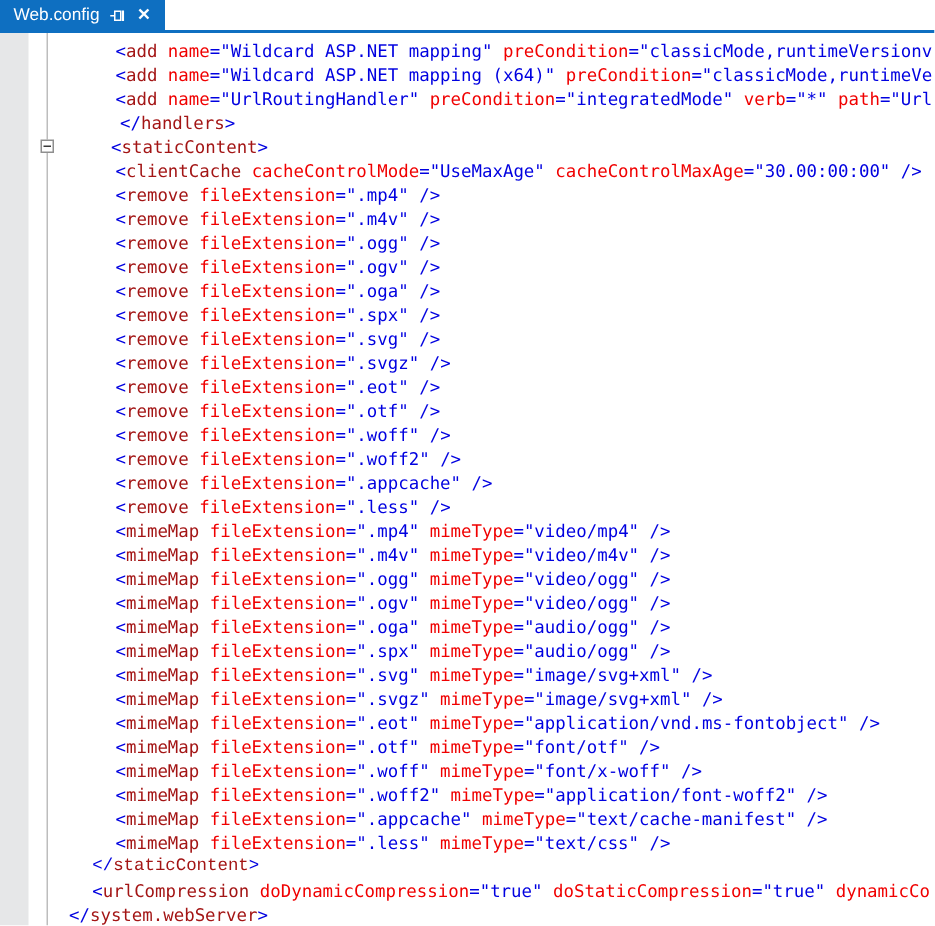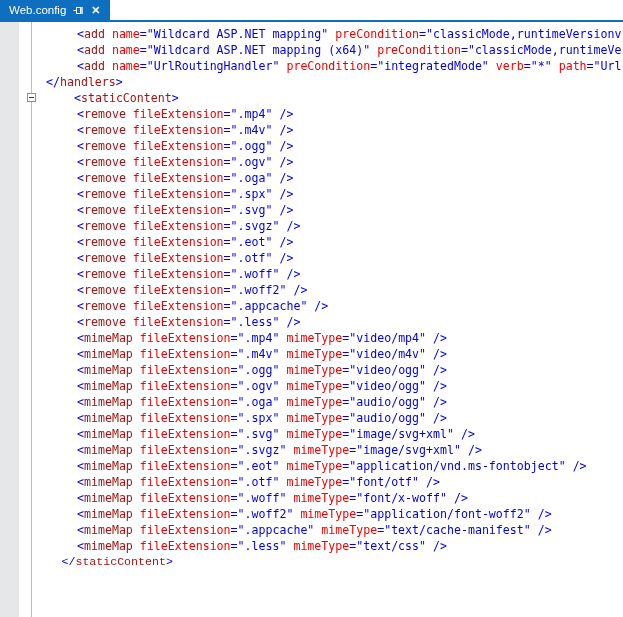--- a/index.html
+++ b/index.html
@@ -48,22 +48,23 @@
   </div>
   <div id="tab-underline"></div>
 
   <div id="editor">
     <div id="gutter"></div>
     <div id="outline-line"></div>
     <div id="code">
         <div class="line" style="padding-left: 77px;"><span class="c-d">&lt;</span><span class="c-t">add </span><span class="c-a">name</span><span class="c-d">=</span><span class="c-v">"Wildcard ASP.NET mapping" </span><span class="c-a">preCondition</span><span class="c-d">=</span><span class="c-v">"classicMode,runtimeVersionv</span></div>
         <div class="line" style="padding-left: 77px;"><span class="c-d">&lt;</span><span class="c-t">add </span><span class="c-a">name</span><span class="c-d">=</span><span class="c-v">"Wildcard ASP.NET mapping (x64)" </span><span class="c-a">preCondition</span><span class="c-d">=</span><span class="c-v">"classicMode,runtimeVe</span></div>
         <div class="line" style="padding-left: 77px;"><span class="c-d">&lt;</span><span class="c-t">add </span><span class="c-a">name</span><span class="c-d">=</span><span class="c-v">"UrlRoutingHandler" </span><span class="c-a">preCondition</span><span class="c-d">=</span><span class="c-v">"integratedMode" </span><span class="c-a">verb</span><span class="c-d">=</span><span class="c-v">"*" </span><span class="c-a">path</span><span class="c-d">=</span><span class="c-v">"Url</span></div>
-        <div class="line" style="padding-left: 46px;"><span class="c-d">&lt;/</span><span class="c-t">handlers</span><span class="c-d">&gt;</span></div>
+        <div class="line" style="padding-left: 80px;"><span class="c-d">&lt;/</span><span class="c-t">handlers</span><span class="c-d">&gt;</span></div>
         <div class="line" style="padding-left: 74px;"><span class="c-d">&lt;</span><span class="c-t">staticContent</span><span class="c-d">&gt;</span></div>
+        <div class="line" style="padding-left: 77px;"><span class="c-d">&lt;</span><span class="c-t">clientCache </span><span class="c-a">cacheControlMode</span><span class="c-d">=</span><span class="c-v">"UseMaxAge" </span><span class="c-a">cacheControlMaxAge</span><span class="c-d">=</span><span class="c-v">"30.00:00:00" </span><span class="c-d">/&gt;</span></div>
         <div class="line" style="padding-left: 77px;"><span class="c-d">&lt;</span><span class="c-t">remove </span><span class="c-a">fileExtension</span><span class="c-d">=</span><span class="c-v">".mp4" </span><span class="c-d">/&gt;</span></div>
         <div class="line" style="padding-left: 77px;"><span class="c-d">&lt;</span><span class="c-t">remove </span><span class="c-a">fileExtension</span><span class="c-d">=</span><span class="c-v">".m4v" </span><span class="c-d">/&gt;</span></div>
         <div class="line" style="padding-left: 77px;"><span class="c-d">&lt;</span><span class="c-t">remove </span><span class="c-a">fileExtension</span><span class="c-d">=</span><span class="c-v">".ogg" </span><span class="c-d">/&gt;</span></div>
         <div class="line" style="padding-left: 77px;"><span class="c-d">&lt;</span><span class="c-t">remove </span><span class="c-a">fileExtension</span><span class="c-d">=</span><span class="c-v">".ogv" </span><span class="c-d">/&gt;</span></div>
         <div class="line" style="padding-left: 77px;"><span class="c-d">&lt;</span><span class="c-t">remove </span><span class="c-a">fileExtension</span><span class="c-d">=</span><span class="c-v">".oga" </span><span class="c-d">/&gt;</span></div>
         <div class="line" style="padding-left: 77px;"><span class="c-d">&lt;</span><span class="c-t">remove </span><span class="c-a">fileExtension</span><span class="c-d">=</span><span class="c-v">".spx" </span><span class="c-d">/&gt;</span></div>
         <div class="line" style="padding-left: 77px;"><span class="c-d">&lt;</span><span class="c-t">remove </span><span class="c-a">fileExtension</span><span class="c-d">=</span><span class="c-v">".svg" </span><span class="c-d">/&gt;</span></div>
         <div class="line" style="padding-left: 77px;"><span class="c-d">&lt;</span><span class="c-t">remove </span><span class="c-a">fileExtension</span><span class="c-d">=</span><span class="c-v">".svgz" </span><span class="c-d">/&gt;</span></div>
         <div class="line" style="padding-left: 77px;"><span class="c-d">&lt;</span><span class="c-t">remove </span><span class="c-a">fileExtension</span><span class="c-d">=</span><span class="c-v">".eot" </span><span class="c-d">/&gt;</span></div>
         <div class="line" style="padding-left: 77px;"><span class="c-d">&lt;</span><span class="c-t">remove </span><span class="c-a">fileExtension</span><span class="c-d">=</span><span class="c-v">".otf" </span><span class="c-d">/&gt;</span></div>
@@ -79,19 +80,21 @@
         <div class="line" style="padding-left: 77px;"><span class="c-d">&lt;</span><span class="c-t">mimeMap </span><span class="c-a">fileExtension</span><span class="c-d">=</span><span class="c-v">".spx" </span><span class="c-a">mimeType</span><span class="c-d">=</span><span class="c-v">"audio/ogg" </span><span class="c-d">/&gt;</span></div>
         <div class="line" style="padding-left: 77px;"><span class="c-d">&lt;</span><span class="c-t">mimeMap </span><span class="c-a">fileExtension</span><span class="c-d">=</span><span class="c-v">".svg" </span><span class="c-a">mimeType</span><span class="c-d">=</span><span class="c-v">"image/svg+xml" </span><span class="c-d">/&gt;</span></div>
         <div class="line" style="padding-left: 77px;"><span class="c-d">&lt;</span><span class="c-t">mimeMap </span><span class="c-a">fileExtension</span><span class="c-d">=</span><span class="c-v">".svgz" </span><span class="c-a">mimeType</span><span class="c-d">=</span><span class="c-v">"image/svg+xml" </span><span class="c-d">/&gt;</span></div>
         <div class="line" style="padding-left: 77px;"><span class="c-d">&lt;</span><span class="c-t">mimeMap </span><span class="c-a">fileExtension</span><span class="c-d">=</span><span class="c-v">".eot" </span><span class="c-a">mimeType</span><span class="c-d">=</span><span class="c-v">"application/vnd.ms-fontobject" </span><span class="c-d">/&gt;</span></div>
         <div class="line" style="padding-left: 77px;"><span class="c-d">&lt;</span><span class="c-t">mimeMap </span><span class="c-a">fileExtension</span><span class="c-d">=</span><span class="c-v">".otf" </span><span class="c-a">mimeType</span><span class="c-d">=</span><span class="c-v">"font/otf" </span><span class="c-d">/&gt;</span></div>
         <div class="line" style="padding-left: 77px;"><span class="c-d">&lt;</span><span class="c-t">mimeMap </span><span class="c-a">fileExtension</span><span class="c-d">=</span><span class="c-v">".woff" </span><span class="c-a">mimeType</span><span class="c-d">=</span><span class="c-v">"font/x-woff" </span><span class="c-d">/&gt;</span></div>
         <div class="line" style="padding-left: 77px;"><span class="c-d">&lt;</span><span class="c-t">mimeMap </span><span class="c-a">fileExtension</span><span class="c-d">=</span><span class="c-v">".woff2" </span><span class="c-a">mimeType</span><span class="c-d">=</span><span class="c-v">"application/font-woff2" </span><span class="c-d">/&gt;</span></div>
         <div class="line" style="padding-left: 77px;"><span class="c-d">&lt;</span><span class="c-t">mimeMap </span><span class="c-a">fileExtension</span><span class="c-d">=</span><span class="c-v">".appcache" </span><span class="c-a">mimeType</span><span class="c-d">=</span><span class="c-v">"text/cache-manifest" </span><span class="c-d">/&gt;</span></div>
         <div class="line" style="padding-left: 77px;"><span class="c-d">&lt;</span><span class="c-t">mimeMap </span><span class="c-a">fileExtension</span><span class="c-d">=</span><span class="c-v">".less" </span><span class="c-a">mimeType</span><span class="c-d">=</span><span class="c-v">"text/css" </span><span class="c-d">/&gt;</span></div>
         <div class="line" style="padding-left: 61.5px; font-family: Liberation Mono, monospace;"><span class="c-d">&lt;/</span><span class="c-t">staticContent</span><span class="c-d">&gt;</span></div>
+        <div class="line" style="padding-left: 61.5px;"><span class="c-d">&lt;</span><span class="c-t">urlCompression </span><span class="c-a">doDynamicCompression</span><span class="c-d">=</span><span class="c-v">"true" </span><span class="c-a">doStaticCompression</span><span class="c-d">=</span><span class="c-v">"true" </span><span class="c-a">dynamicCo</span></div>
+        <div class="line" style="padding-left: 46px;"><span class="c-d">&lt;/</span><span class="c-t">system.webServer</span><span class="c-d">&gt;</span></div>
       </div>
     <div id="collapse-box">
       <span class="minus"></span>
     </div>
   </div>
 
 </div>
 
 </body></html>

